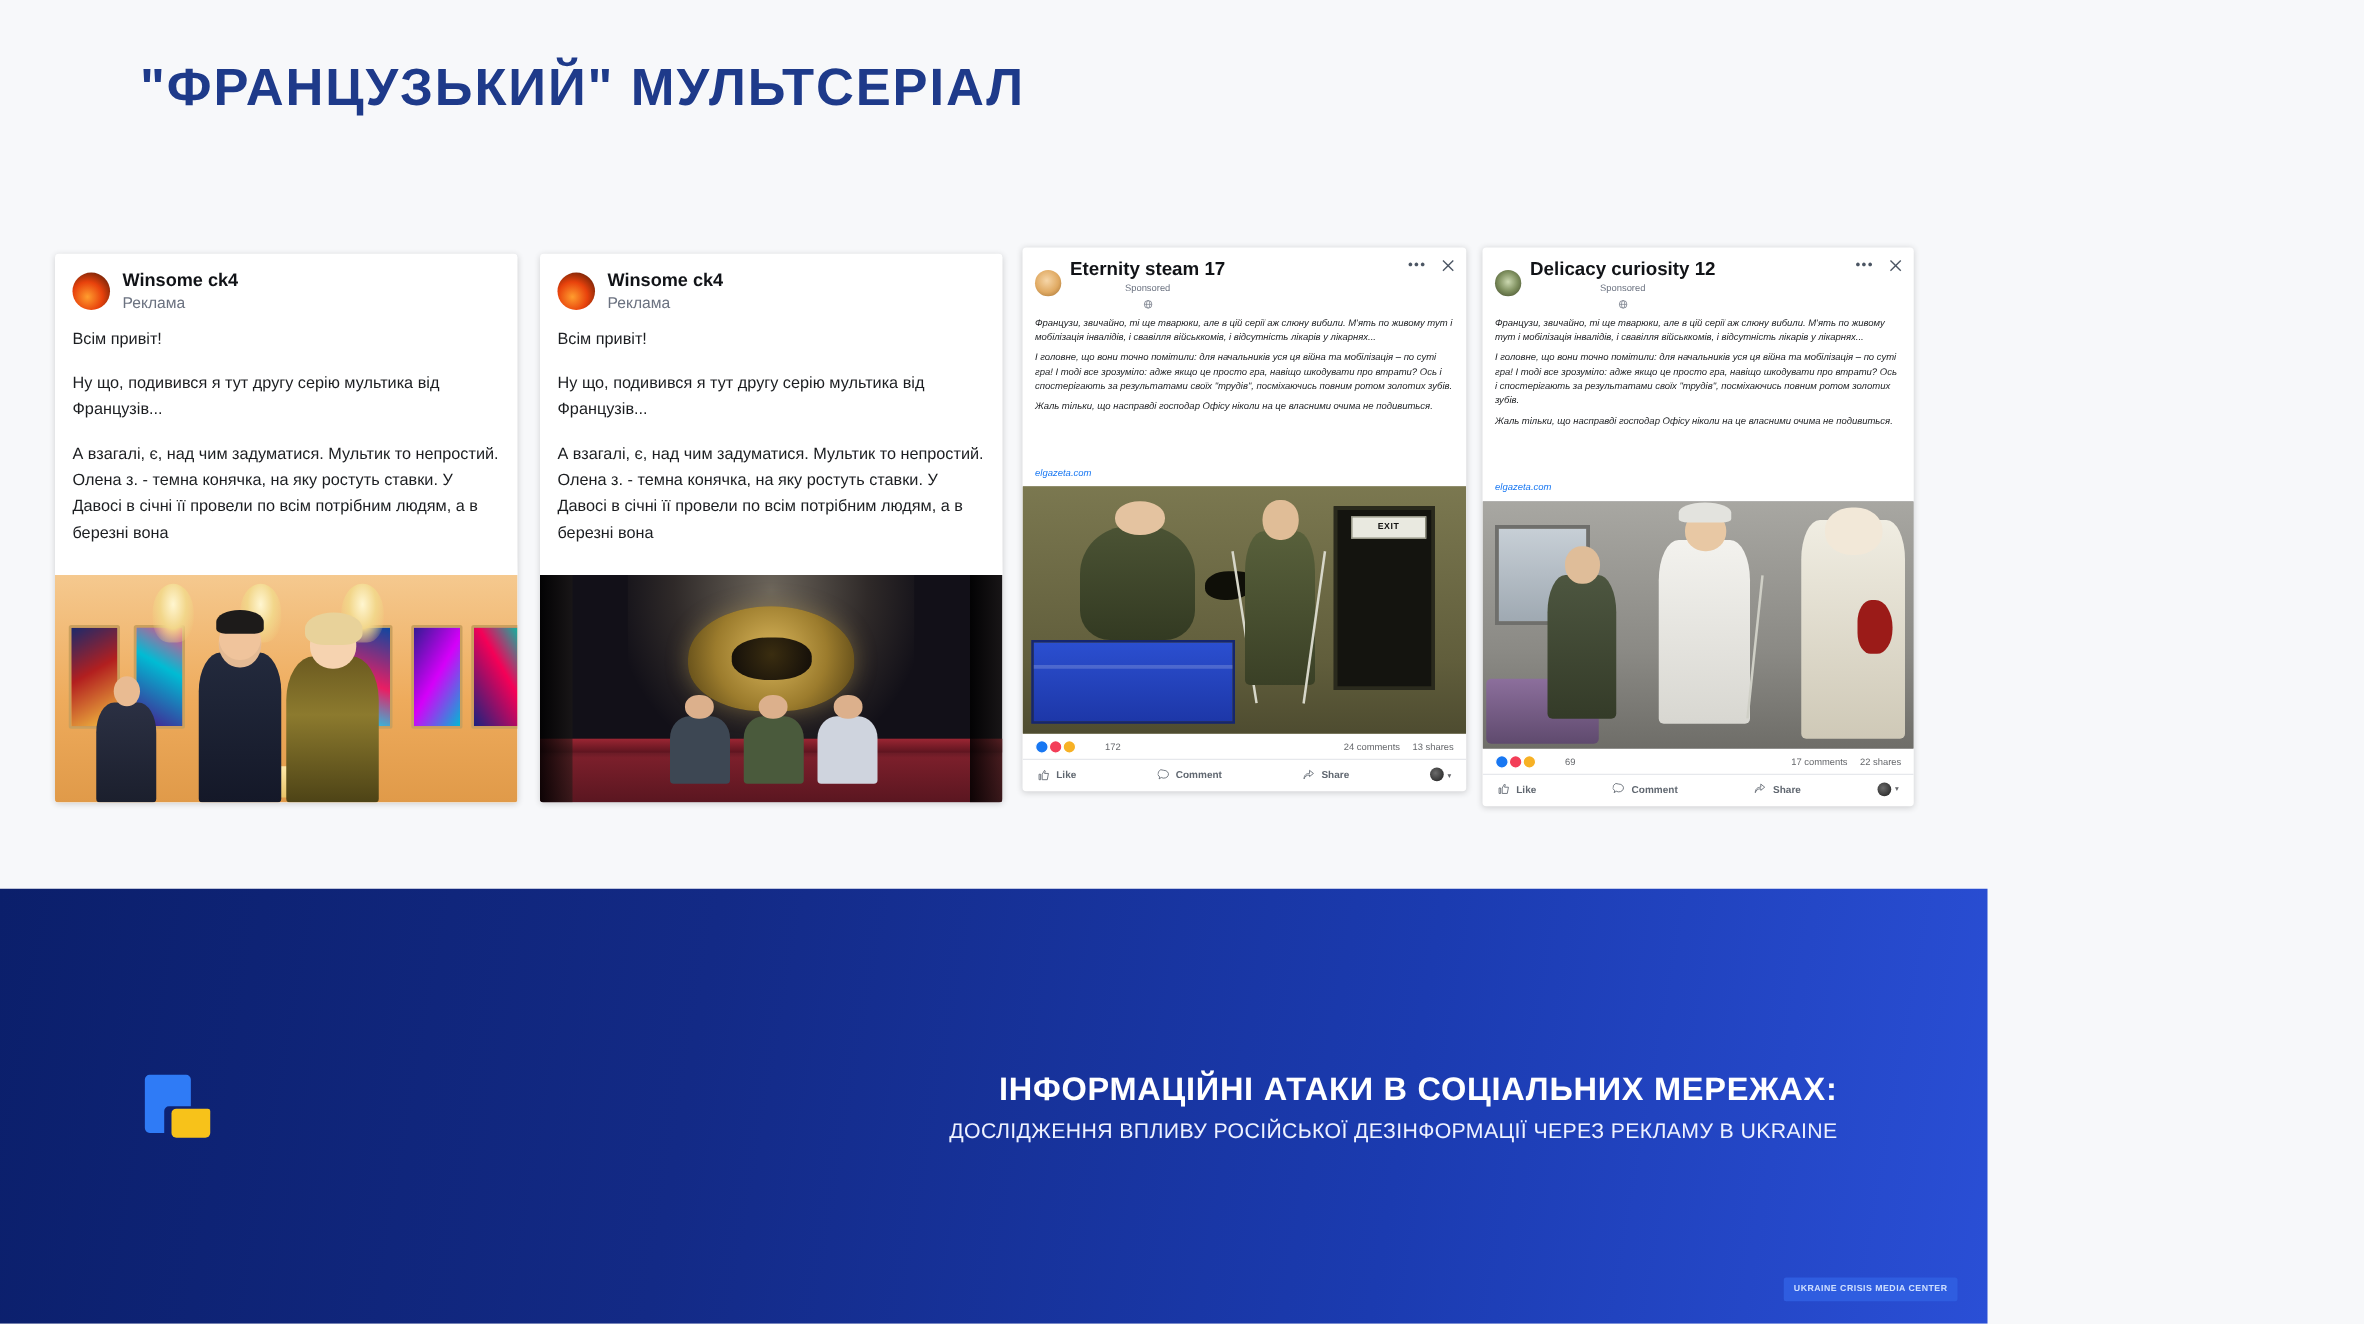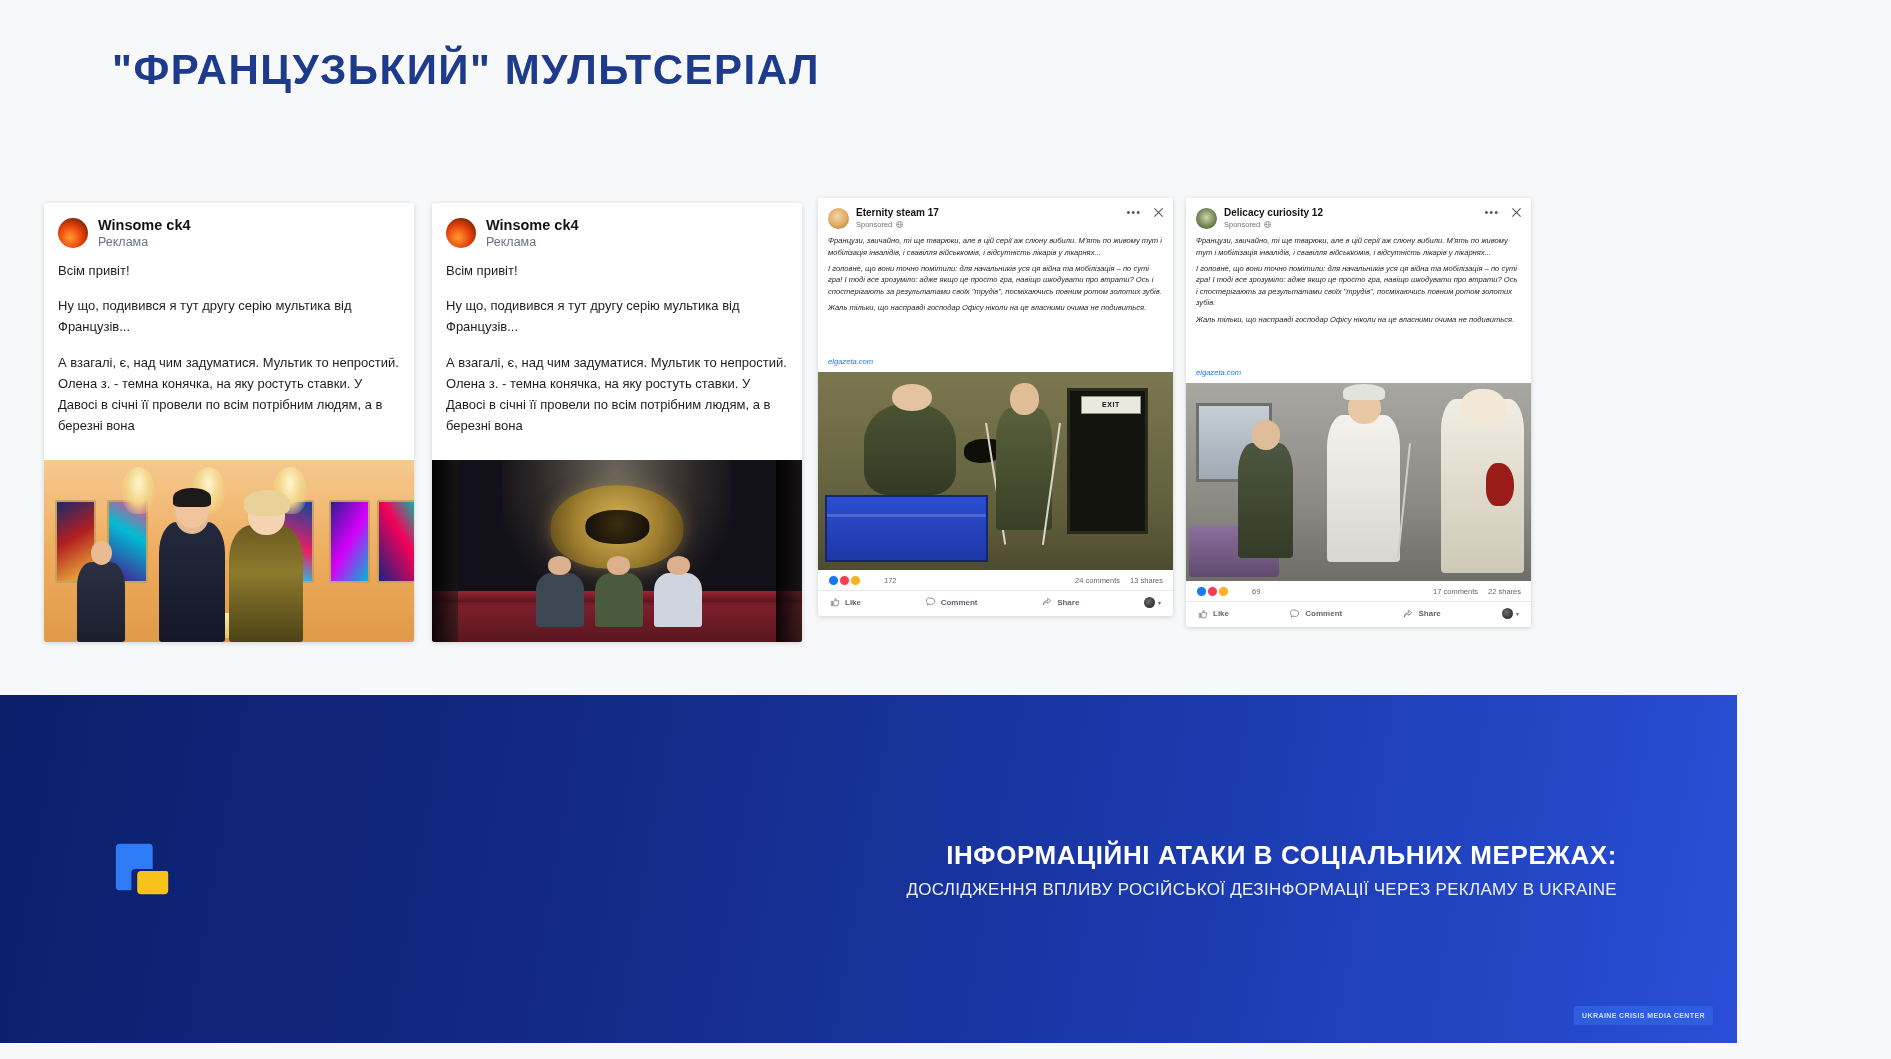--- a/index.html
+++ b/index.html
@@ -67,28 +67,28 @@
   .avatar.a4 { background: radial-gradient(circle at 50% 45%, #cbd8b0 0%, #7e8f5e 50%, #3b4426 100%); }
 
   .head-text { display: flex; flex-direction: column; min-width: 0; }
   .acct-name {
     font-size: 14.5px;
     font-weight: bold;
     color: #111317;
     line-height: 1.25;
     white-space: nowrap;
   }
-  .acct-name.small { font-size: 10px; }
+  .acct-name.small { font-size: 15px; }
   .acct-sub {
     display: flex; align-items: center; gap: 5px;
     font-size: 12.5px;
     color: #6b7280;
     line-height: 1.3;
   }
-  .acct-sub.small { font-size: 7.5px; gap: 4px; }
+  .acct-sub.small { font-size: 7.5px; gap: 4px; flex-direction: column; }
 
   .globe-icon { width: 10px; height: 10px; flex: 0 0 auto; }
   .globe-icon.small { width: 7px; height: 7px; }
 
   .head-actions {
     position: absolute;
     right: 9px; top: 9px;
     display: flex; align-items: center; gap: 12px;
     color: #4b5563;
   }
@@ -382,22 +382,22 @@
   }
   .mini-av {
     width: 11px; height: 11px; border-radius: 50%;
     background: radial-gradient(circle at 40% 40%, #6b6b6b, #1c1c1c);
   }
   .caret { font-size: 6px; color: #65676b; }
 
   
   .footer {
     position: absolute;
-    left: 0; bottom: 16px;
-    width: 1737px; height: 348px;
+    left: 0; bottom: 0;
+    width: 1590px; height: 348px;
     background: linear-gradient(100deg, #0b1f6b 0%, #132a86 35%, #1b3bb0 70%, #2a4fd6 100%);
   }
   .footer-inner {
     position: absolute;
     left: 0; right: 0; top: 50%;
     transform: translateY(-50%);
     display: flex; align-items: center;
   }
   .footer-logo {
     position: absolute;

